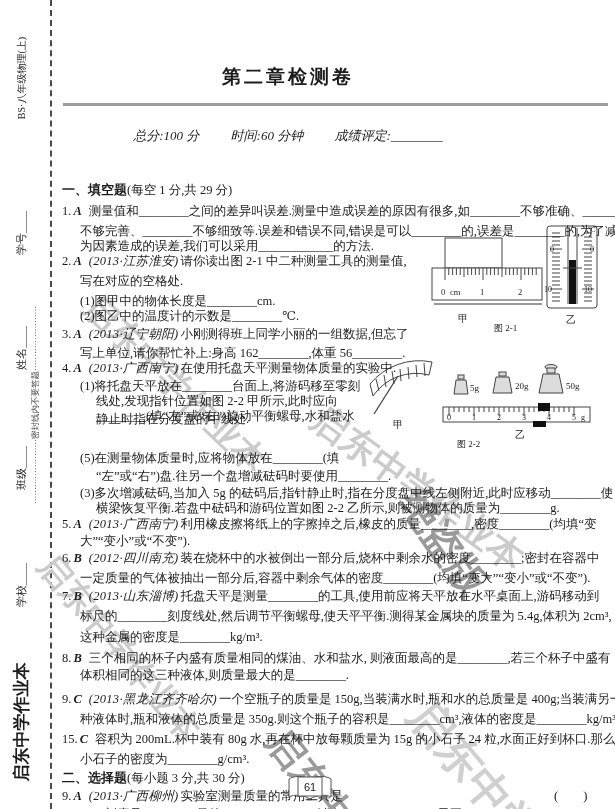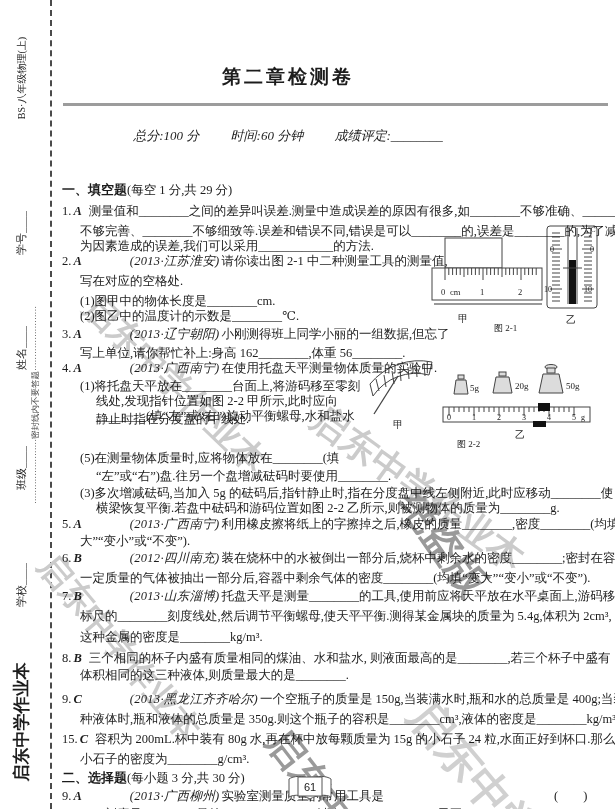--- a/index.html
+++ b/index.html
@@ -19,21 +19,21 @@
          font-weight:bold;letter-spacing:3px;font-family:"Liberation Sans","DejaVu Sans",sans-serif;}
   .rule{position:absolute;left:63px;top:103px;width:545px;height:3px;background:#9c9c9c;}
   .info{position:absolute;left:63px;top:127px;width:450px;text-align:center;font-size:13px;
         font-style:italic;}
   .info span{margin:0 14px;}
   
   .ln{position:absolute;height:17px;line-height:17px;font-size:12.5px;white-space:nowrap;z-index:3;}
   .i0{left:62px;} .i1{left:80px;} .i2{left:96px;}
   .qn{margin-right:1px;}
   .qg{font-weight:bold;font-style:italic;margin:0 7px 0 1px;}
-  .qs{font-style:italic;letter-spacing:.3px;margin-right:2px;margin-left:41px;}
+  .qs{font-style:italic;letter-spacing:.3px;margin-right:2px;}
   .sechd{font-weight:bold;font-family:"Liberation Sans","DejaVu Sans",sans-serif;font-size:13px;}
   .bracket{position:absolute;left:492px;top:0;}
   .opt{position:absolute;top:0;}
   .o0{left:27px;} .o1{left:120px;} .o2{left:240px;} .o3{left:360px;}
   
   .fig{position:absolute;z-index:2;}
   .fig svg text{fill:#222;font-family:"Liberation Serif","DejaVu Serif",serif;}
   
   .wm{position:absolute;z-index:1;white-space:nowrap;font-weight:bold;transform-origin:left top;
       font-family:"Liberation Sans","DejaVu Sans",sans-serif;}

